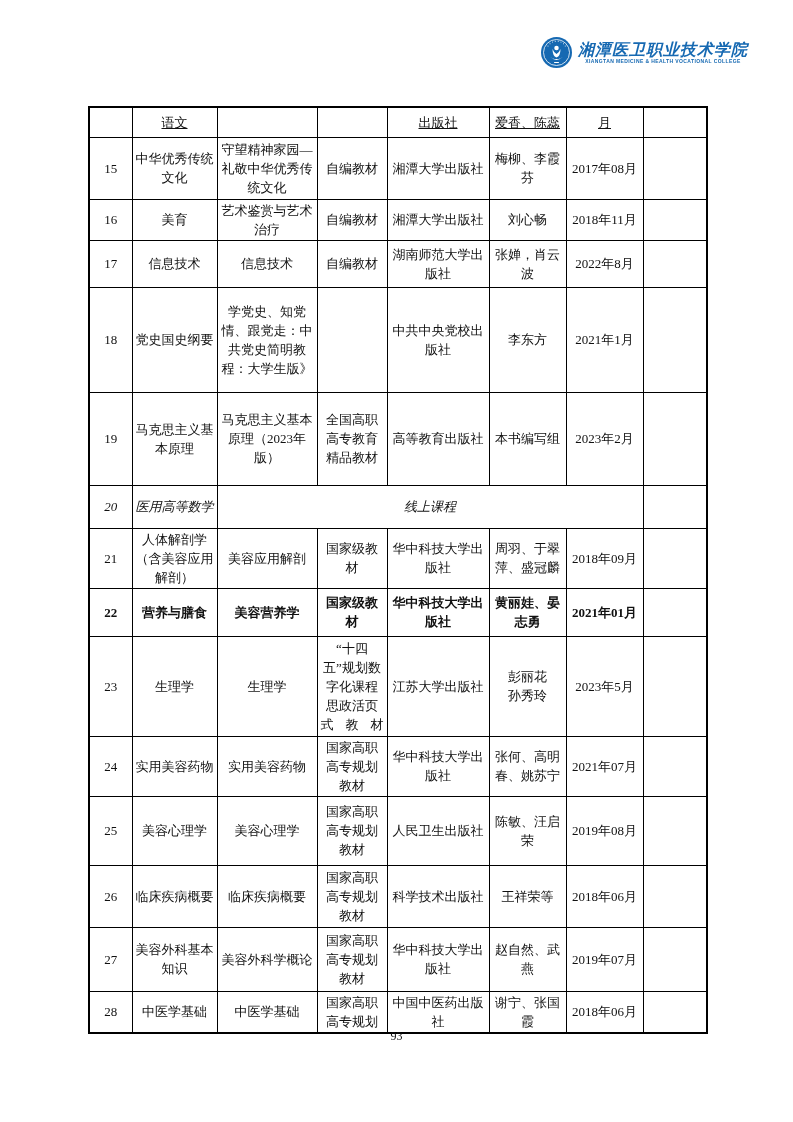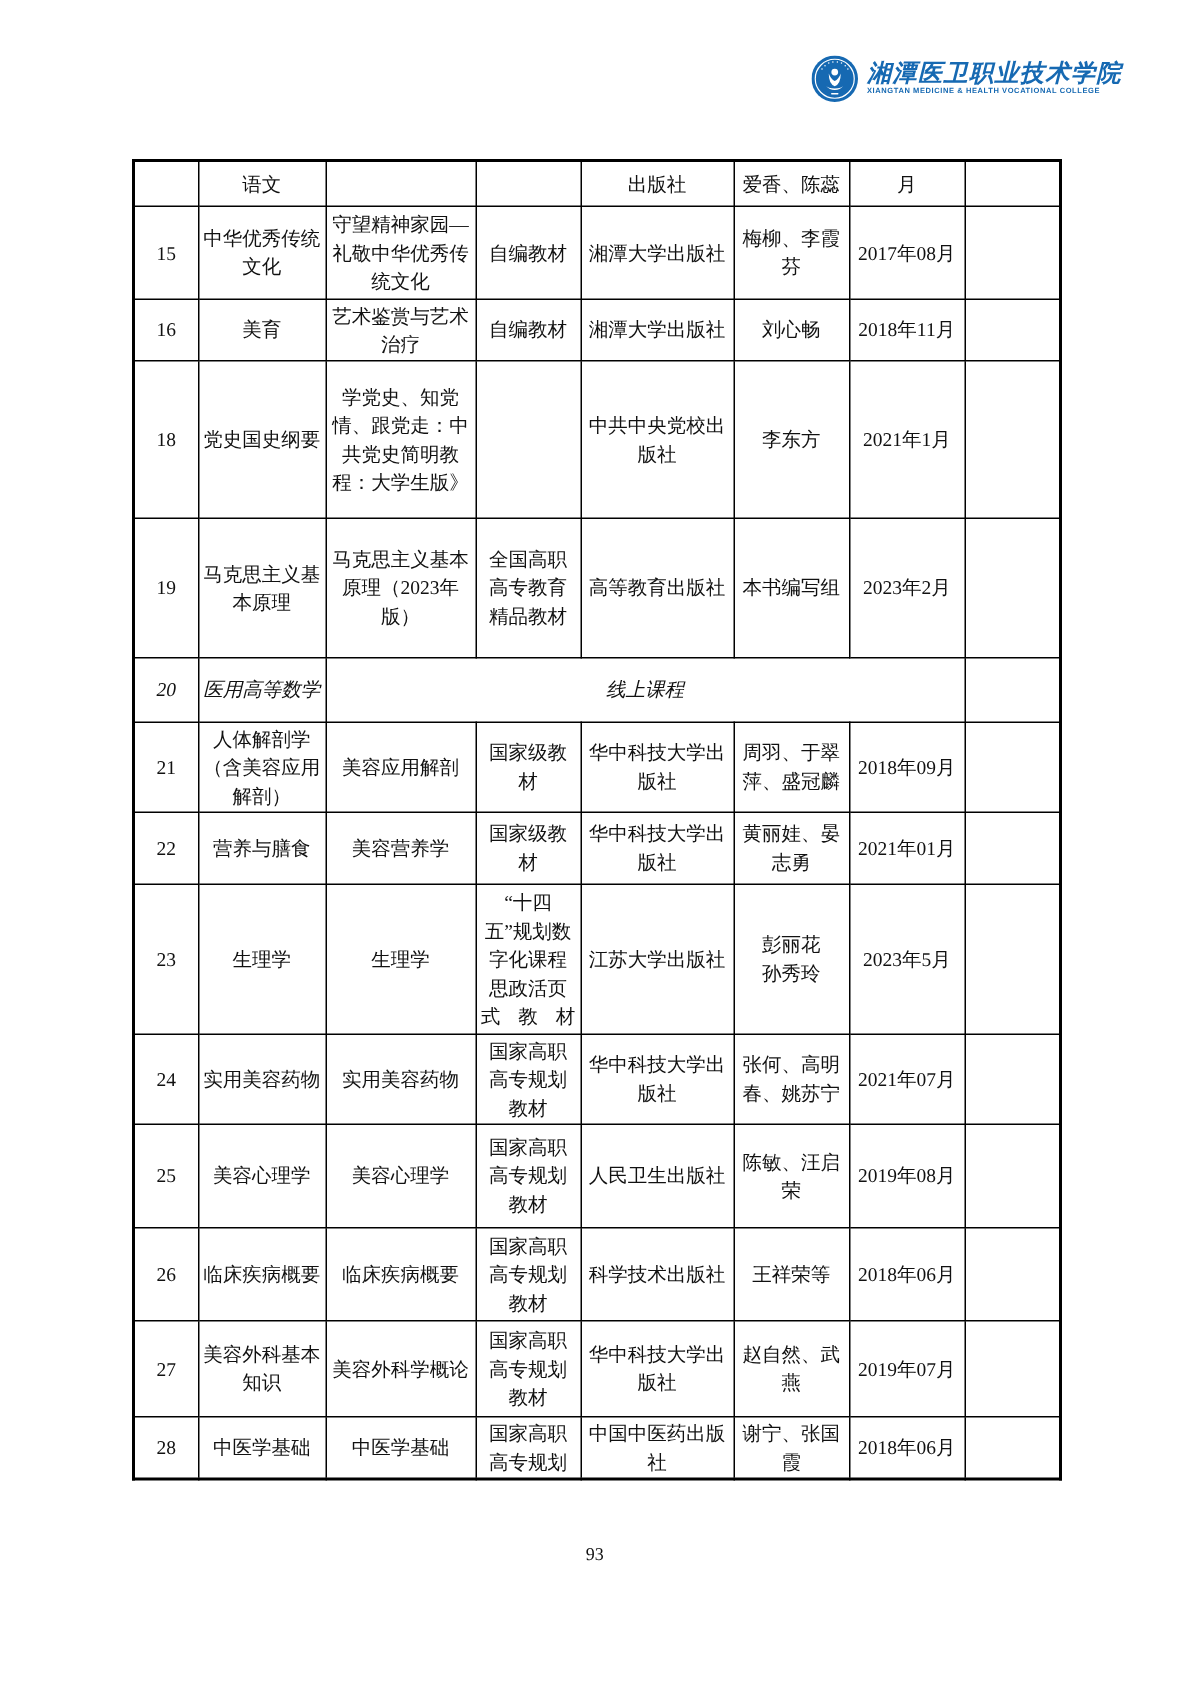--- a/index.html
+++ b/index.html
@@ -8,21 +8,21 @@
   .page {
     position:relative; width:793px; height:1122px; margin:0 auto;
     background:#ffffff; overflow:hidden;
   }
   
   .logo {
     position:absolute; left:541px; top:37px;
     display:flex; align-items:center; gap:6px;
   }
   .logo-emblem { width:31px; height:31px; display:block; }
-  .logo-text { display:flex; flex-direction:column; justify-content:center; }
+  .logo-text { display:flex; flex-direction:column; justify-content:center;text-align:center; }
   .logo-zh {
     font-family:"Liberation Serif", serif;
     font-style:italic; font-weight:bold;
     font-size:16px; letter-spacing:1px; line-height:17px;
     white-space:nowrap;
   }
   .logo-en {
     font-family:"Liberation Sans", sans-serif;
     font-weight:bold; font-size:5px; letter-spacing:0.4px;
     line-height:7px; white-space:nowrap;
@@ -90,21 +90,21 @@
         <col style="width: 43px;">
         <col style="width: 85px;">
         <col style="width: 100px;">
         <col style="width: 70px;">
         <col style="width: 102px;">
         <col style="width: 77px;">
         <col style="width: 77px;">
         <col style="width: 64px;">
       </colgroup>
     <tbody>
-        <tr style="height: 30px;">
+        <tr style="height: 30px; text-decoration: underline;">
           <td></td>
           <td>语文</td>
           <td></td>
           <td></td>
           <td>出版社</td>
           <td>爱香、陈蕊</td>
           <td>月</td>
           <td></td>
         </tr>
         <tr style="height: 62px;">
@@ -120,20 +120,30 @@
         <tr style="height: 38px;">
           <td>16</td>
           <td>美育</td>
           <td>艺术鉴赏与艺术治疗</td>
           <td>自编教材</td>
           <td>湘潭大学出版社</td>
           <td>刘心畅</td>
           <td>2018年11月</td>
           <td></td>
         </tr>
+        <tr style="height: 47px;">
+          <td>17</td>
+          <td>信息技术</td>
+          <td>信息技术</td>
+          <td class="top">自编教材</td>
+          <td>湖南师范大学出版社</td>
+          <td>张婵，肖云波</td>
+          <td class="al">2022年8月</td>
+          <td></td>
+        </tr>
         <tr style="height: 105px;">
           <td>18</td>
           <td>党史国史纲要</td>
           <td>学党史、知党情、跟党走：中共党史简明教程：大学生版》</td>
           <td></td>
           <td class="al top loose">中共中央党校出版社</td>
           <td class="al top">李东方</td>
           <td class="al top loose">2021年1月</td>
           <td></td>
         </tr>
@@ -156,21 +166,21 @@
         <tr style="height: 59px;">
           <td>21</td>
           <td>人体解剖学（含美容应用解剖）</td>
           <td>美容应用解剖</td>
           <td class="al">国家级教材</td>
           <td>华中科技大学出版社</td>
           <td>周羽、于翠萍、盛冠麟</td>
           <td>2018年09月</td>
           <td></td>
         </tr>
-        <tr style="height: 48px;">
+        <tr style="height: 48px; font-weight: bold;">
           <td>22</td>
           <td>营养与膳食</td>
           <td class="bot">美容营养学</td>
           <td class="al">国家级教材</td>
           <td>华中科技大学出版社</td>
           <td>黄丽娃、晏志勇</td>
           <td>2021年01月</td>
           <td></td>
         </tr>
         <tr style="height: 100px;">

